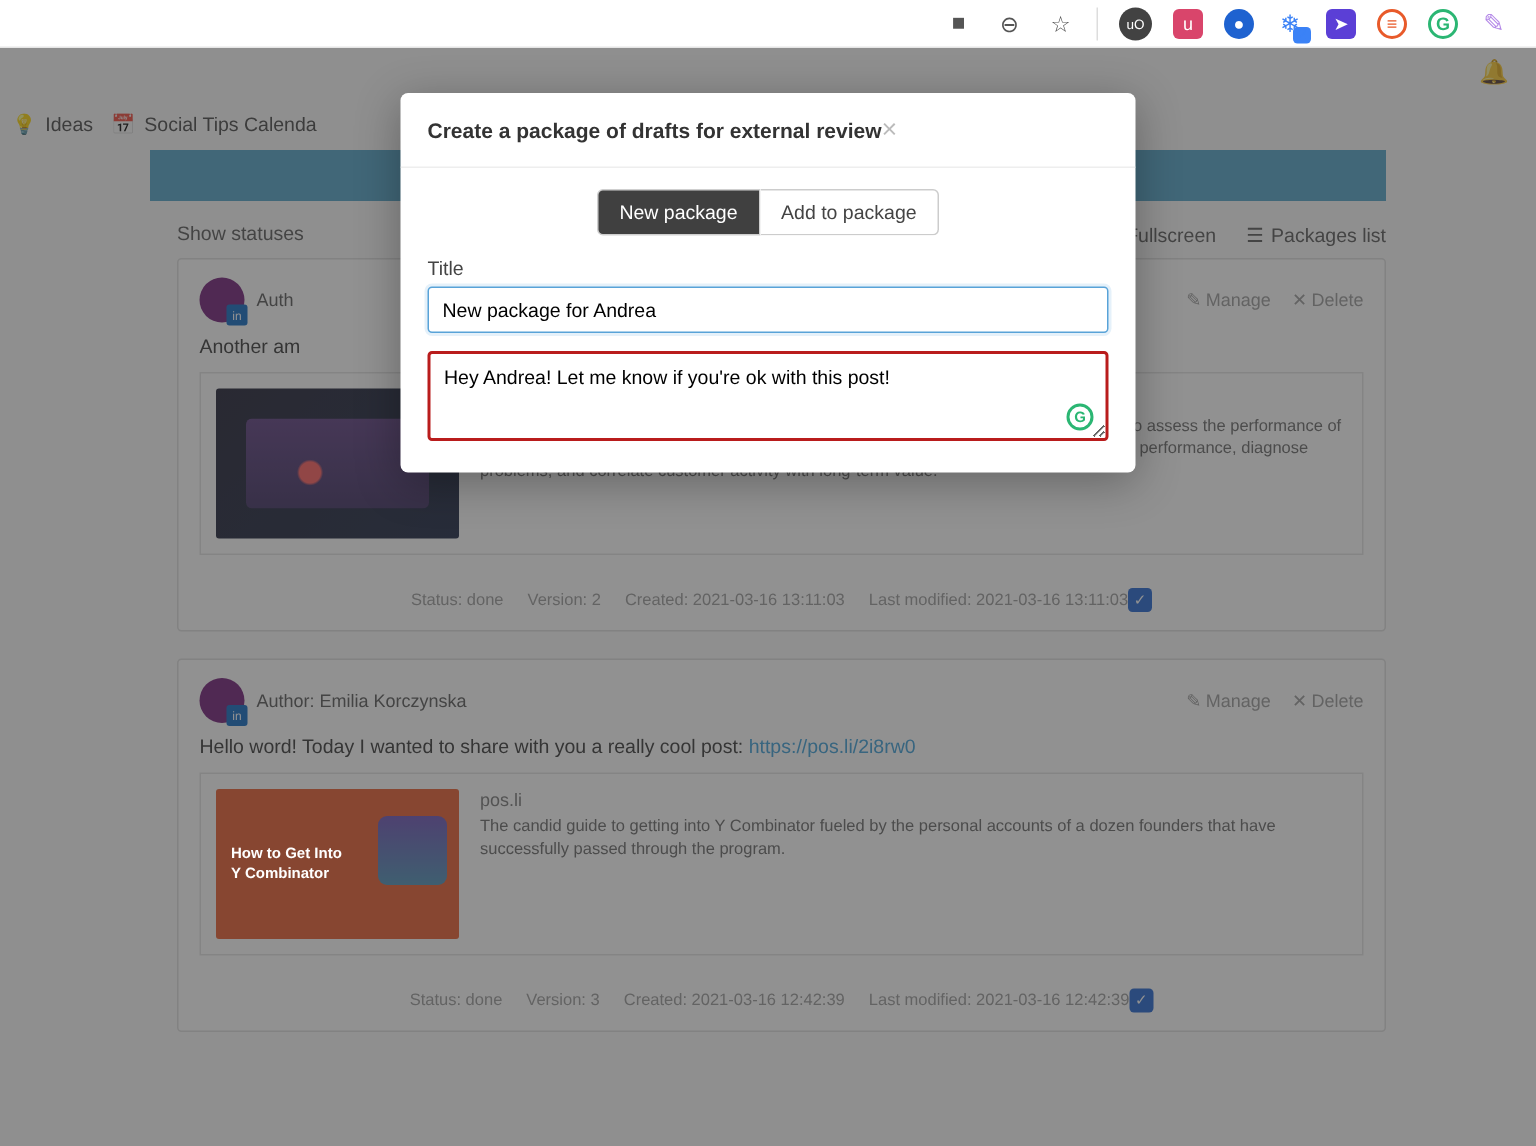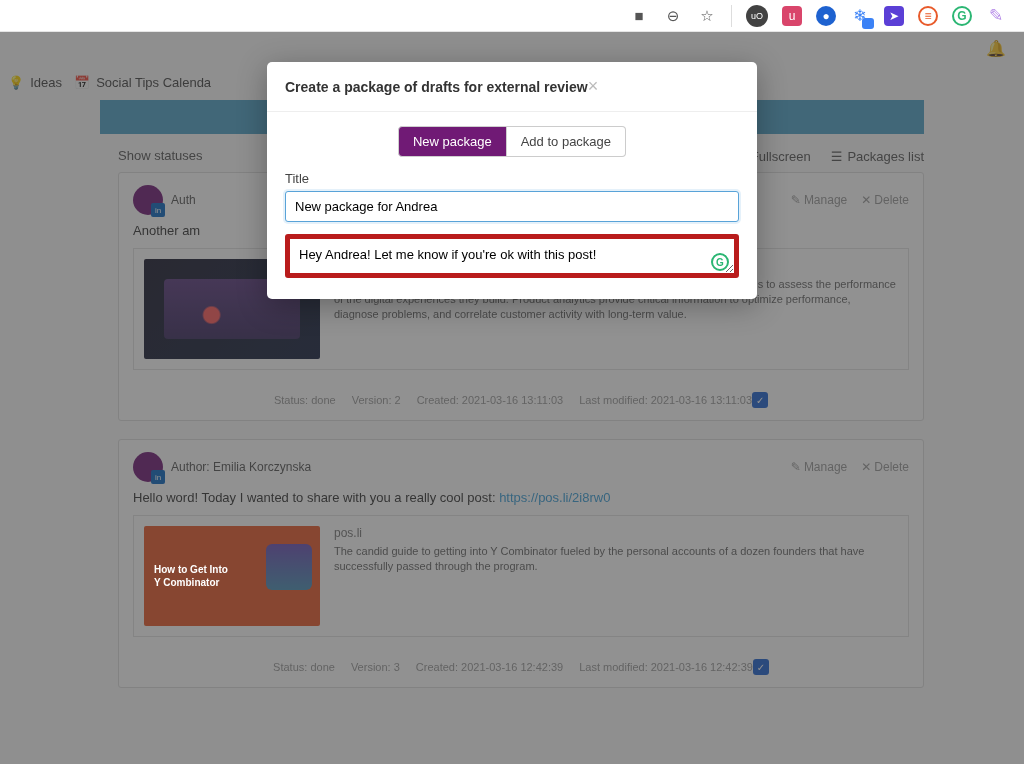--- a/index.html
+++ b/index.html
@@ -44,21 +44,21 @@
   }
   .card-header { display: flex; justify-content: space-between; align-items: center; }
   .author { display: flex; align-items: center; gap: 8px; color: #555; font-size: 12px; }
   .avatar { width: 30px; height: 30px; border-radius: 50%; background: #701a75; position: relative; }
   .avatar .li-badge { position: absolute; bottom: -2px; right: -2px; width: 14px; height: 14px; background: #0a66c2; border-radius: 2px; color:#fff; font-size:8px; display:flex;align-items:center;justify-content:center; }
   .card-actions { display: flex; gap: 14px; color: #999; font-size: 12px; }
   .card-actions span { display:flex;align-items:center;gap:3px; }
   .post-text { margin: 8px 0 10px 0; color: #333; font-size: 13px; }
   .post-text a { color: #3a9ed8; text-decoration: none; }
   .link-preview { border: 1px solid #e3e3e3; padding: 10px; display: flex; gap: 14px; }
-  .link-thumb { width: 176px; height: 100px; border-radius: 2px; flex-shrink: 0; }
+  .link-thumb { width: 162px; height: 100px; border-radius: 2px; flex-shrink: 0; }
   .thumb-dark { background: linear-gradient(135deg,#1a1a2e,#16213e); position:relative; }
   .thumb-dark::after{content:"";position:absolute;inset:20px;background:radial-gradient(circle at 35% 60%, #ff5a5a 8%, transparent 10%),linear-gradient(#5a3a7e,#3a2a5e);border-radius:4px;}
   .thumb-orange { background: #e85a2a; display:flex; flex-direction:column; justify-content:center; padding:10px; color:#fff; font-size:10px; font-weight:600; line-height:1.3; position:relative;}
   .thumb-orange::after{content:"";position:absolute;right:8px;top:18px;width:46px;height:46px;background:linear-gradient(#6a4fb5,#4a8fb5);border-radius:6px;}
   .link-meta .link-title { font-weight: 600; font-size: 13px; margin-bottom: 4px; color: #333; }
   .link-meta .link-domain { font-size: 12px; color: #777; margin-bottom: 4px; }
   .link-meta .link-desc { font-size: 11px; color: #666; line-height: 1.35; }
   .card-footer { margin-top: 14px; padding-top: 8px; font-size: 11px; color: #999; display: flex; justify-content: center; align-items: center; }
   .footer-meta { display: flex; gap: 16px; }
   .check-badge { width:16px;height:16px;background:#1e62d0;border-radius:3px;color:#fff;display:flex;align-items:center;justify-content:center;font-size:10px;}
@@ -74,32 +74,32 @@
     overflow: hidden;
   }
   .modal-header { padding: 14px 18px; border-bottom: 1px solid #eee; display:flex;align-items:center;}
   .modal-title { font-weight: 600; font-size: 14px; color: #333; }
   .modal-close { color: #bbb; font-size: 18px; cursor: pointer; }
   .modal-body { padding: 14px 18px 18px 18px; }
   .seg-control { display: flex; justify-content: center; margin-bottom: 14px; }
   .seg-control button {
     padding: 7px 14px; font-size: 13px; border: 1px solid #ccc; background: #fff; cursor: pointer;
   }
-  .seg-control button:first-child { border-radius: 4px 0 0 4px; background: #701a75; color:#fff; border-color:#cfcfcf;}
+  .seg-control button:first-child { border-radius: 4px 0 0 4px; background: #404040; color:#fff; border-color:#cfcfcf;}
   .seg-control button:last-child { border-radius: 0 4px 4px 0; border-left: none; color:#444;}
   .form-label { font-size: 13px; color: #444; margin-bottom: 5px; display: block; }
   .text-input {
     width: 100%; padding: 7px 9px; font-size: 13px; border: 1px solid #59a3d8;
     border-radius: 3px; outline: none; margin-bottom: 12px;
     box-shadow: 0 0 0 2px rgba(80,160,220,0.15);
   }
   .textarea-wrap { position: relative; }
   .textarea {
-    width: 100%; padding: 8px 9px; font-size: 13px; border: 5px solid #b91c1c;
-    border-radius: 3px; outline: none; resize: vertical; height: 44px;
+    width: 100%; padding: 8px 9px; font-size: 13px; border: 2px solid #b91c1c;
+    border-radius: 3px; outline: none; resize: vertical; height: 60px;
     font-family: inherit;
   }
   .gram-badge { position: absolute; right: 10px; bottom: 10px; width: 18px; height: 18px;
     border: 2px solid #2bb673; border-radius: 50%; color:#2bb673; font-size:10px; font-weight:700;
     display:flex;align-items:center;justify-content:center;}
   .modal-footer { padding: 12px 18px 16px 18px; border-top: 1px solid #eee; display: flex; justify-content: flex-end; gap: 10px; }
   .btn { padding: 8px 14px; font-size: 13px; border: none; border-radius: 3px; cursor: pointer; }
   .btn-close { background: #a8a8a8; color: #fff; }
   .btn-primary { background: #4aa3d6; color: #fff; }
   .hl-box { position:absolute; border: 4px solid #e58a1f; border-radius: 3px; pointer-events:none;}

